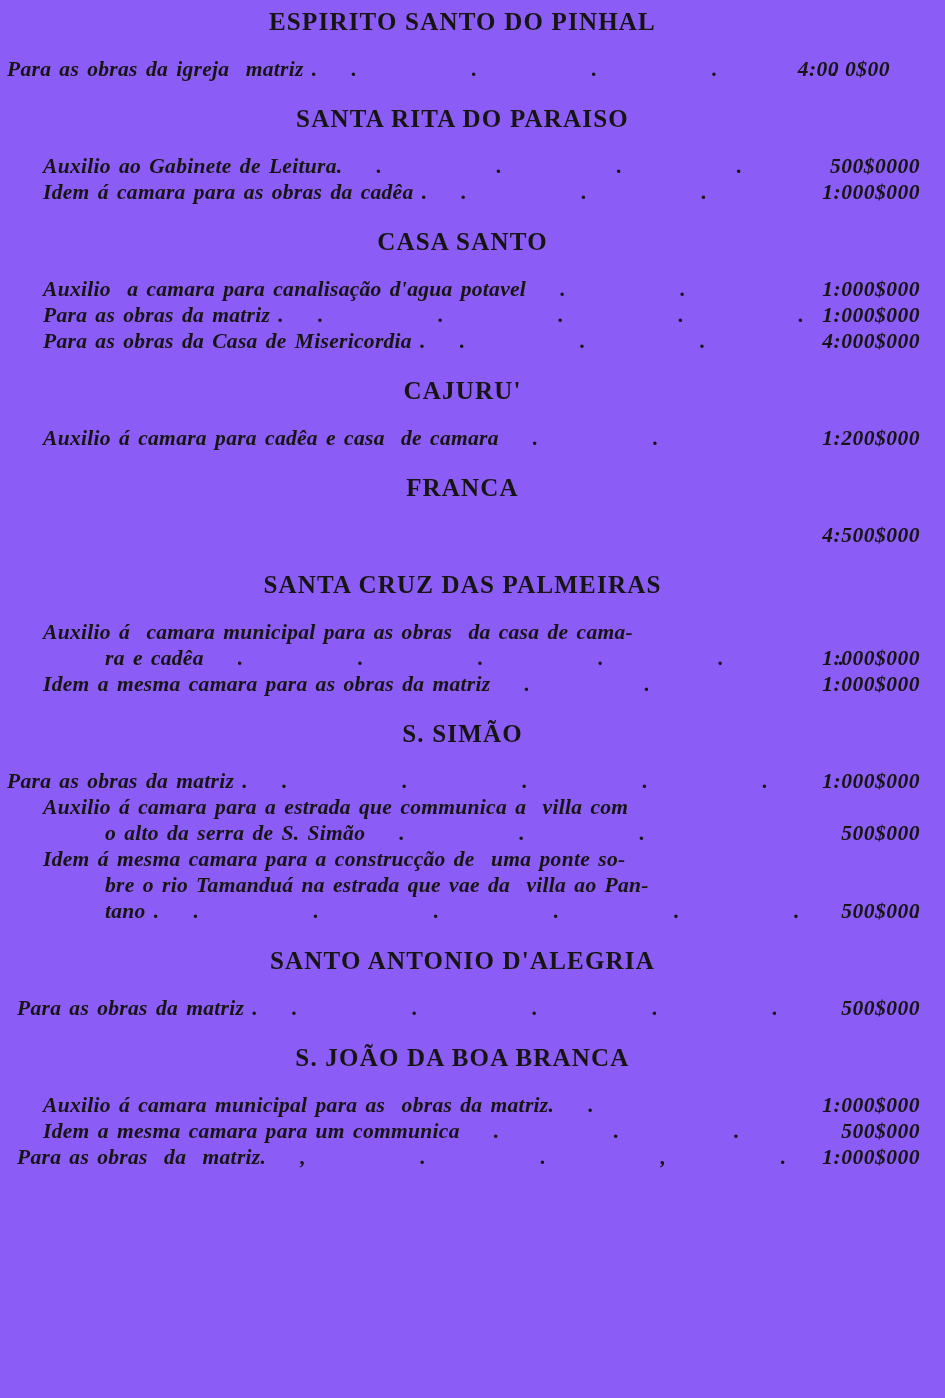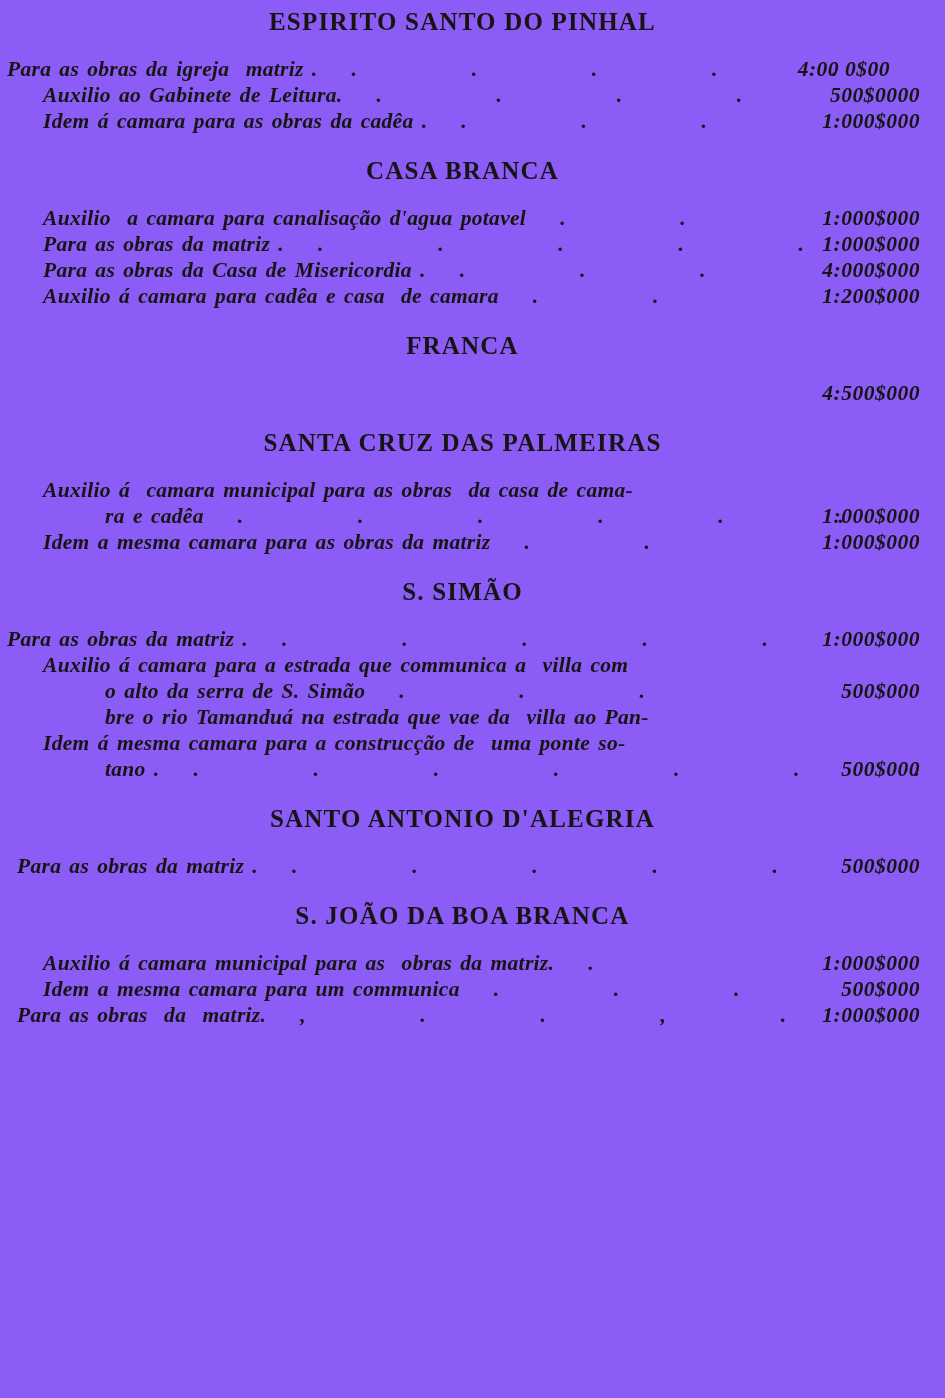--- a/index.html
+++ b/index.html
@@ -66,36 +66,37 @@
     <h2 class="heading">ESPIRITO SANTO DO PINHAL</h2>
     <div class="entry flush">
       <div class="entry-text">
         <div class="line"><span>Para as obras da igreja  matriz .</span><span class="leader">.  .  .  .  .</span></div>
       </div>
       <div class="amount inset">4:00 0$00</div>
     </div>
   </section>
 
   <section class="sec">
+    <h2 class="heading">SANTA RITA DO PARAISO</h2>
     <div class="entry">
       <div class="entry-text">
         <div class="line"><span>Auxilio ao Gabinete de Leitura.</span><span class="leader">.  .  .  .</span></div>
       </div>
       <div class="amount">500$0000</div>
     </div>
     <div class="entry">
       <div class="entry-text">
         <div class="line"><span>Idem á camara para as obras da cadêa .</span><span class="leader">.  .  .</span></div>
       </div>
       <div class="amount">1:000$000</div>
     </div>
   </section>
 
   <section class="sec">
-    <h2 class="heading">CASA BRANCA</h2>
+    <h2 class="heading">CASA SANTO</h2>
     <div class="entry">
       <div class="entry-text">
         <div class="line"><span>Auxilio  a camara para canalisação d'agua potavel</span><span class="leader">.  .</span></div>
       </div>
       <div class="amount">1:000$000</div>
     </div>
     <div class="entry">
       <div class="entry-text">
         <div class="line"><span>Para as obras da matriz .</span><span class="leader">.  .  .  .  .</span></div>
       </div>
@@ -103,20 +104,21 @@
     </div>
     <div class="entry">
       <div class="entry-text">
         <div class="line"><span>Para as obras da Casa de Misericordia .</span><span class="leader">.  .  .</span></div>
       </div>
       <div class="amount">4:000$000</div>
     </div>
   </section>
 
   <section class="sec">
+    <h2 class="heading">CAJURU'</h2>
     <div class="entry">
       <div class="entry-text">
         <div class="line"><span>Auxilio á camara para cadêa e casa  de camara</span><span class="leader">.  .</span></div>
       </div>
       <div class="amount">1:200$000</div>
     </div>
   </section>
 
   <section class="sec">
     <h2 class="heading">FRANCA</h2>
@@ -152,22 +154,22 @@
     </div>
     <div class="entry">
       <div class="entry-text">
         <div class="line"><span>Auxilio á camara para a estrada que communica a  villa com</span></div>
         <div class="line cont"><span>o alto da serra de S. Simão</span><span class="leader">.  .  .</span></div>
       </div>
       <div class="amount">500$000</div>
     </div>
     <div class="entry">
       <div class="entry-text">
+        <div class="line"><span>Idem á mesma camara para a construcção de  uma ponte so-</span></div>
         <div class="line cont"><span>bre o rio Tamanduá na estrada que vae da  villa ao Pan-</span></div>
-        <div class="line"><span>Idem á mesma camara para a construcção de  uma ponte so-</span></div>
         <div class="line cont"><span>tano .</span><span class="leader">.  .  .  .  .  .  .</span></div>
       </div>
       <div class="amount">500$000</div>
     </div>
   </section>
 
 
   <section class="sec">
     <h2 class="heading">SANTO ANTONIO D'ALEGRIA</h2>
     <div class="entry sm">

